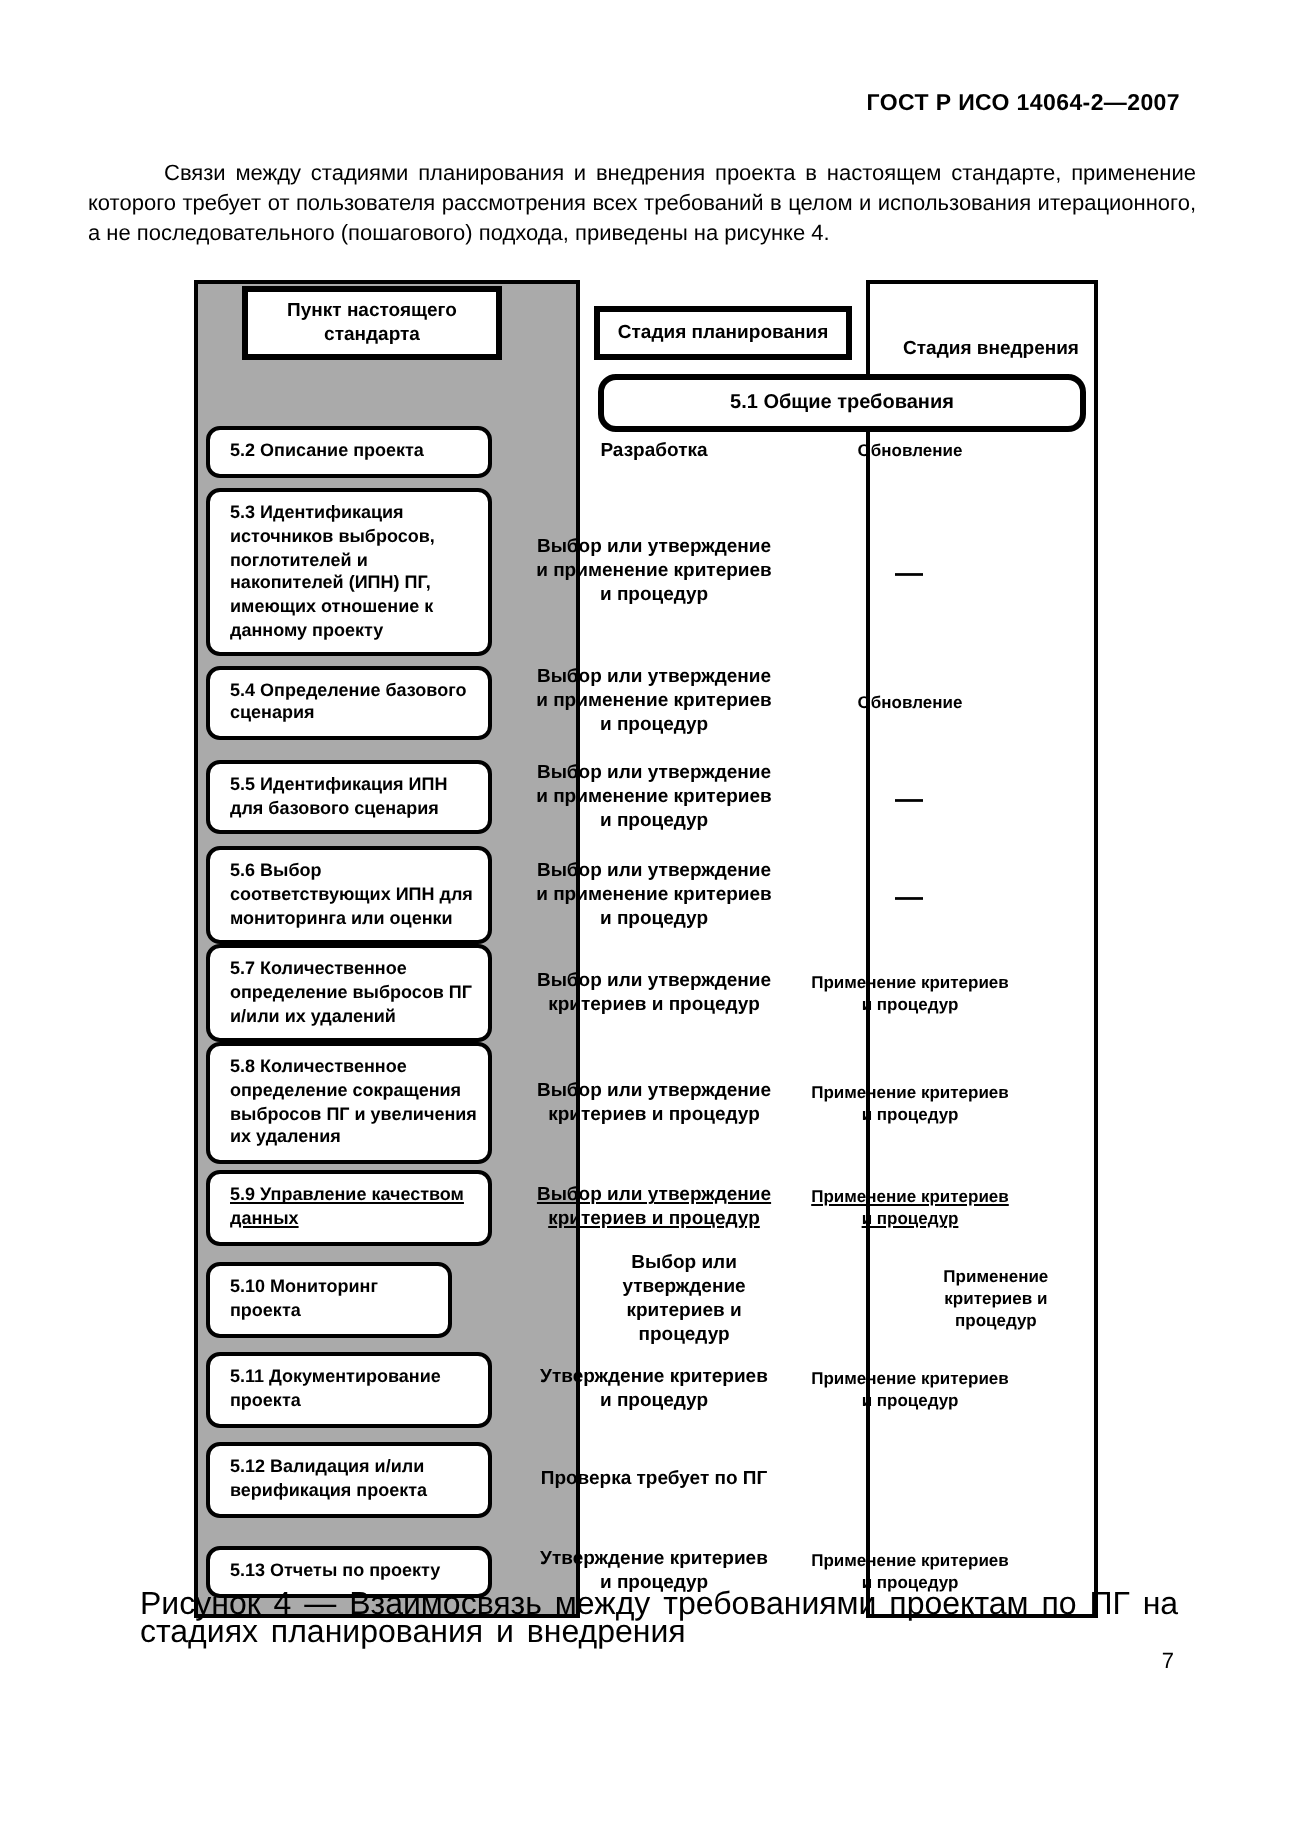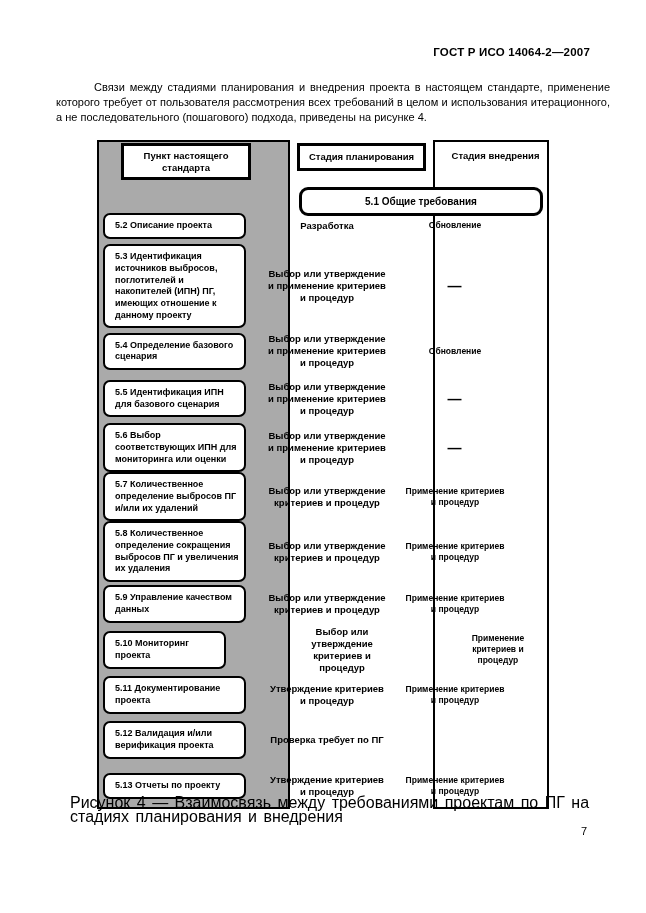--- a/index.html
+++ b/index.html
@@ -20,21 +20,21 @@
     top: 46px;
     right: 56px;
     font-size: 11.5px;
     font-weight: bold;
     letter-spacing: 0.2px;
   }
 
   .intro {
     position: absolute;
     top: 80px;
-    left: 56px;
+    left: 44px;
     width: 554px;
     font-size: 11px;
     line-height: 15px;
     text-align: justify;
     text-indent: 38px;
   }
 
   
   .diagram {
     position: absolute;
@@ -51,21 +51,21 @@
   }
   .right-bg {
     position: absolute;
     left: 336px; top: 0; bottom: 0;
     width: 116px;
     background: #ffffff;
     border: 2px solid #000;
   }
   .dcontent { position: relative; }
 
-  .hdr-row { display: flex; align-items: flex-start; padding-top: 3px; gap: 16px; }
+  .hdr-row { display: flex; align-items: flex-end; padding-top: 3px; gap: 16px; }
   .hcell-left  { width: 193px; display: flex; justify-content: center; }
   .hcell-mid   { width: 143px; }
   .hcell-right { width: 116px; text-align: center; padding-top: 7px;
                  font-size: 9.5px; font-weight: bold; }
   .hbox {
     background: #fff;
     border: 3px solid #000;
     font-size: 9.5px;
     font-weight: bold;
     text-align: center;
@@ -91,21 +91,21 @@
 
   .rows { position: relative; margin-top: -9px; }
   .row { display: flex; align-items: center; }
   .rows .row:nth-child(1)  { min-height: 37px; }
   .rows .row:nth-child(2)  { min-height: 73px; }
   .rows .row:nth-child(3)  { min-height: 46px; }
   .rows .row:nth-child(4)  { min-height: 49px; }
   .rows .row:nth-child(5)  { min-height: 49px; }
   .rows .row:nth-child(6)  { min-height: 46px; }
   .rows .row:nth-child(7)  { min-height: 56px; }
-  .rows .row:nth-child(8)  { min-height: 44px; }
+  .rows .row:nth-child(8)  { min-height: 44px; text-decoration: underline; }
   .rows .row:nth-child(9)  { min-height: 42px; gap: 43px; }
   .rows .row:nth-child(10) { min-height: 43px; }
   .rows .row:nth-child(11) { min-height: 47px; }
   .rows .row:nth-child(12) { min-height: 45px; }
 
   .cell-left { width: 157px; padding: 0 8px 0 6px; }
   .clause-box {
     background: #fff;
     border: 2px solid #000;
     border-radius: 7px;

